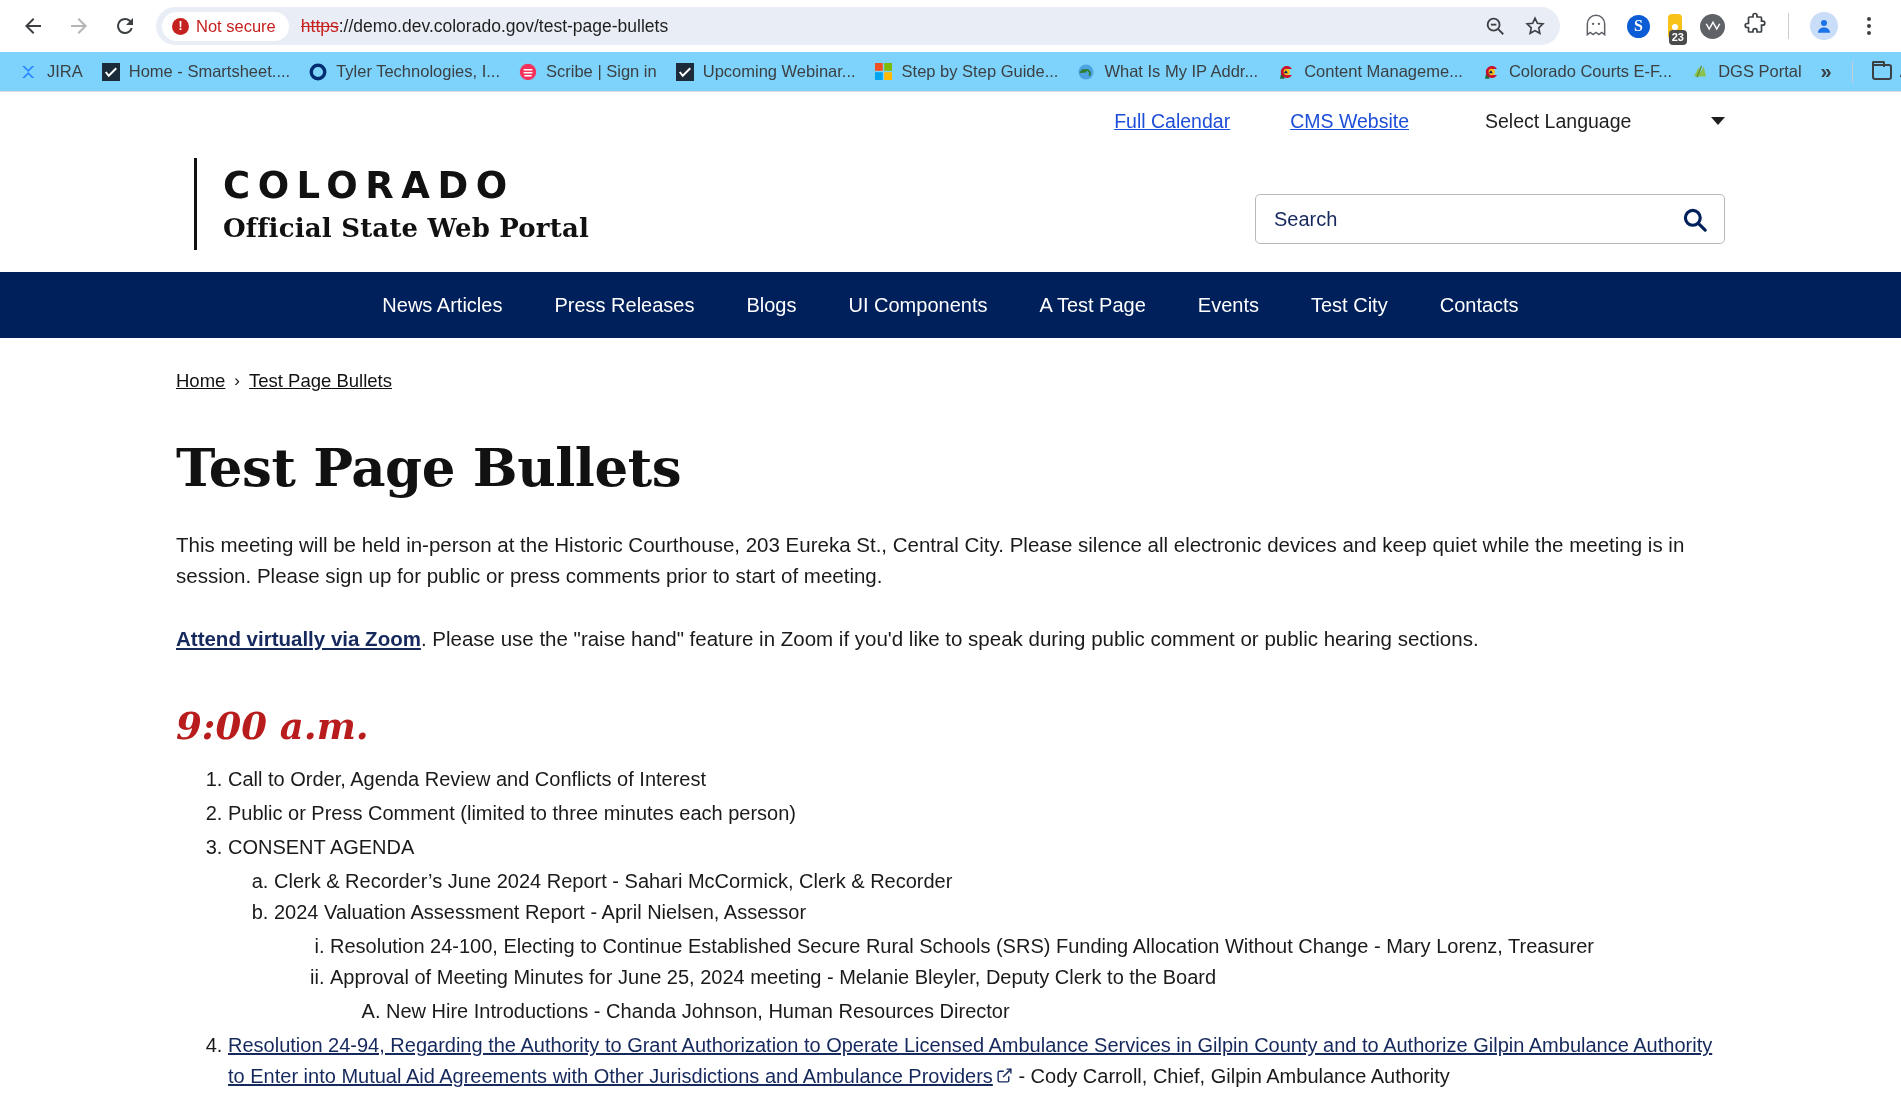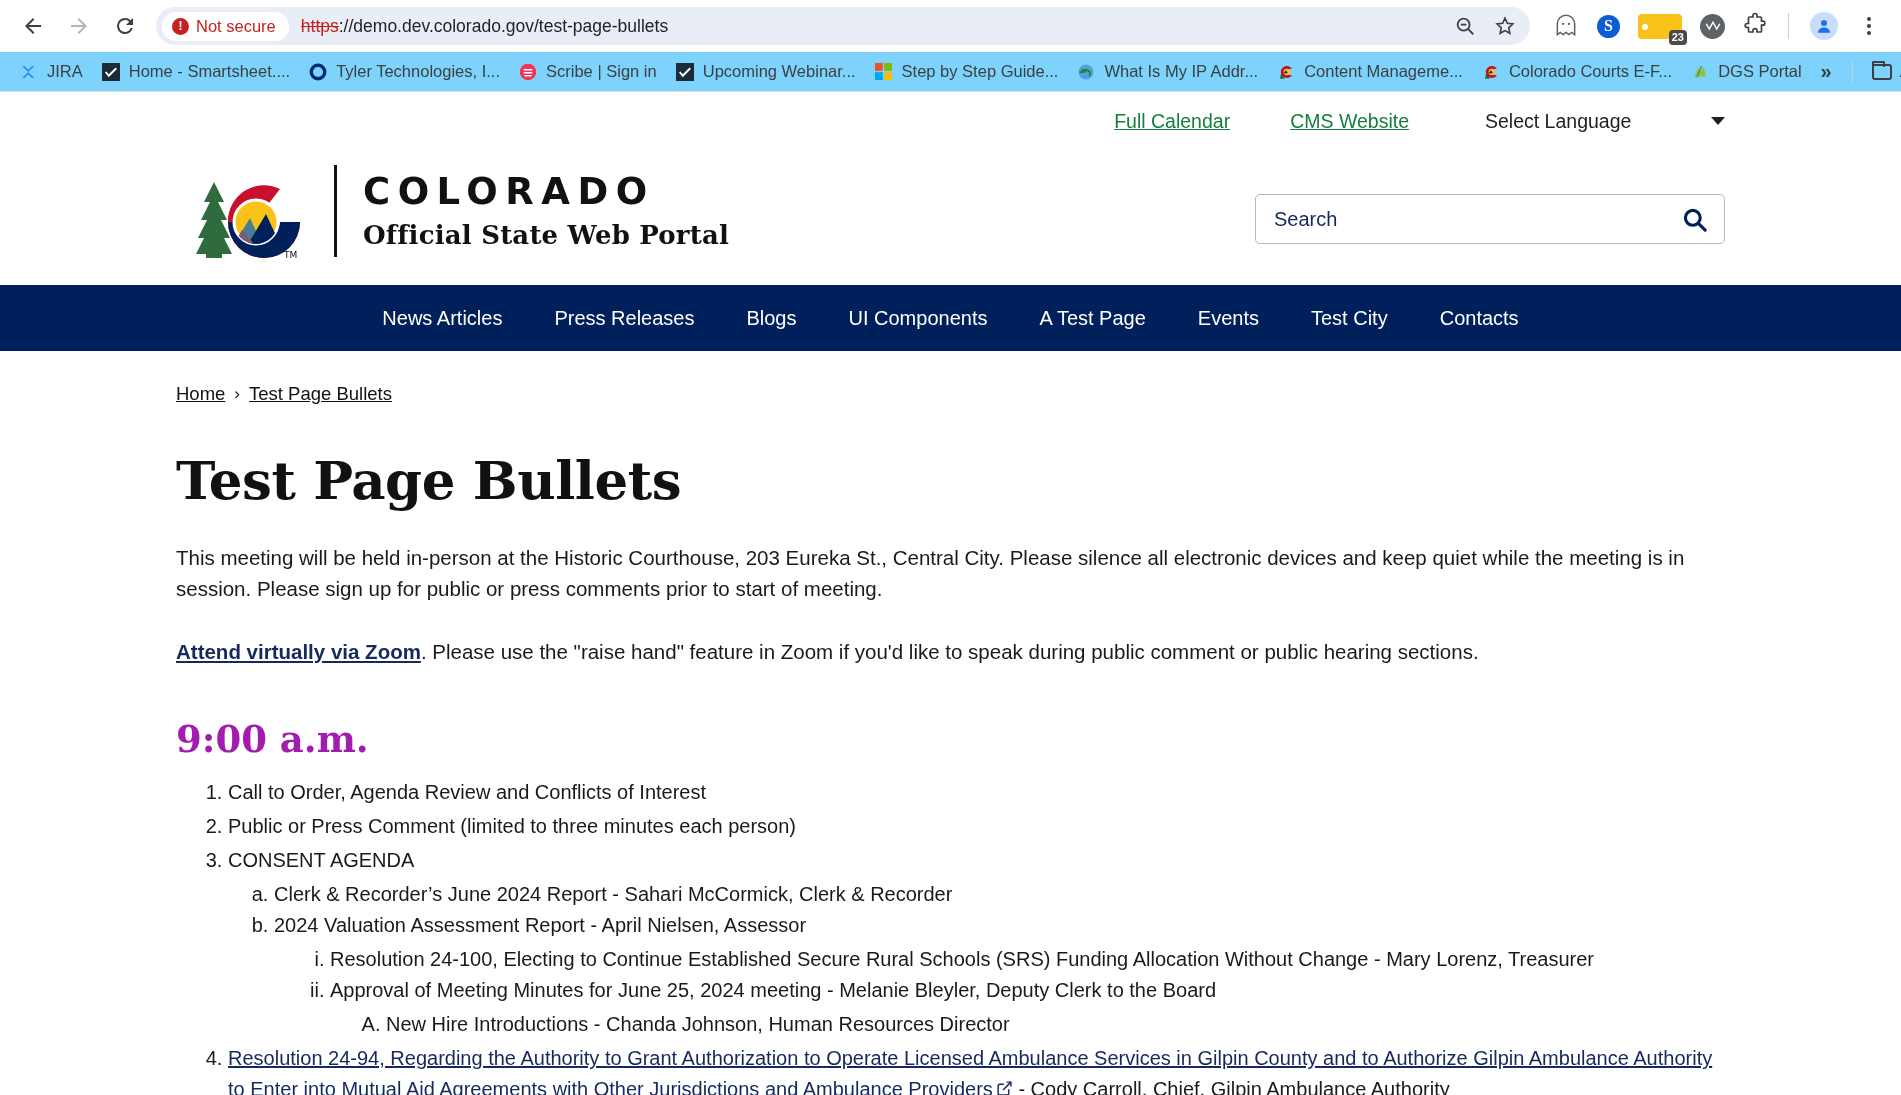--- a/index.html
+++ b/index.html
@@ -110,21 +110,21 @@
     border-radius: 50%;
     background: #0b5cd5;
     color: #fff;
     font-weight: bold;
     font-size: 16px;
     display: flex; align-items: center; justify-content: center;
     font-family: "Liberation Serif", serif;
   }
   .cal-icon {
     position: relative;
-    width: 44px; height: 25px;
+    width: 14px; height: 25px;
   }
   .cal-icon .cal-body {
     position: absolute; inset: 0;
     background: #f9c218;
     border-radius: 4px;
   }
   .cal-icon .cal-hole {
     position: absolute;
     left: 4px; top: 10px;
     width: 6px; height: 6px;
@@ -223,21 +223,21 @@
   .utility-bar {
     height: 58px;
     display: flex;
     align-items: center;
     justify-content: flex-end;
     padding-right: 176px;
     gap: 0;
     font-size: 19.5px;
   }
   .utility-link {
-    color: #15803d;
+    color: #1d4ed8;
     text-decoration: underline;
     margin-left: 60px;
     cursor: pointer;
     white-space: nowrap;
   }
   .lang-select {
     margin-left: 76px;
     display: flex;
     align-items: center;
     gap: 8px;
@@ -365,22 +365,23 @@
     color: #16295d;
     text-decoration: underline;
     cursor: pointer;
     font-weight: bold;
   }
 
   .time-heading {
     font-family: "DejaVu Serif", serif;
     font-weight: bold;
     font-size: 37px;
-    color: #a21caf;
+    color: #b91c1c;
     margin: 50px 0 0 0;
+    font-style: italic;
   }
 
   ol.agenda {
     font-size: 20px;
     color: #1a1a1a;
     line-height: 1.55;
     margin: 16px 0 0 0;
     padding-left: 52px;
   }
   ol.agenda > li { margin: 3px 0; }
@@ -603,45 +604,20 @@
     <a class="utility-link">Full Calendar</a>
     <a class="utility-link">CMS Website</a>
     <div class="lang-select">
       <span>Select Language</span>
       <span class="lang-caret"></span>
     </div>
   </div>
 
   <div class="masthead">
     <div class="logo-wrap">
-      <span class="logo-mark">
-        <svg width="140" height="105" viewBox="0 0 140 105">
-
-          <path d="M30 96 L20 96 L28 80 L22 80 L31 62 L25 62 L34 44 L28 44 L38 24 L48 44 L42 44 L51 62 L45 62 L54 80 L48 80 L56 96 L46 96 L46 100 L30 100 Z" fill="#2f6b3d"></path>
-
-          <path d="M104 31 A36 36 0 0 0 52 64 L73 64 A15 15 0 0 1 90 49 Z" fill="#c8102e"></path>
-          <path d="M52 64 A36 36 0 0 0 104 97 L90 79 A15 15 0 0 1 73 64 Z" fill="#c8102e" opacity="0"></path>
-          <circle cx="88" cy="64" r="36" fill="none"></circle>
-          <path d="M88 28 A36 36 0 1 0 124 64 L104 64 A16 16 0 1 1 88 48 Z" fill="#c8102e"></path>
-          <path d="M88 100 A36 36 0 0 0 124 64 L104 64 A16 16 0 0 1 88 80 Z" fill="#00205b"></path>
-          <path d="M52 64 A36 36 0 0 0 88 100 L88 80 A16 16 0 0 1 72 64 Z" fill="#00205b"></path>
-
-          <circle cx="80" cy="64" r="22" fill="#f9c218" stroke="#ffffff" stroke-width="3"></circle>
-
-          <clipPath id="sunclip">
-              <circle cx="80" cy="64" r="22"></circle>
-            </clipPath>
-          <g clip-path="url(#sunclip)">
-            <path d="M58 86 L74 60 L86 86 Z" fill="#4a7c93"></path>
-            <path d="M72 86 L90 56 L104 86 Z" fill="#00205b"></path>
-            <path d="M58 86 L66 72 L78 86 Z" fill="#7e5a74"></path>
-          </g>
-          <text x="108" y="100" font-family="DejaVu Sans, sans-serif" font-size="9" fill="#111">TM</text>
-        </svg>
-      </span>
       <span class="logo-rule"></span>
       <span class="logo-text-col">
         <span class="logo-colorado">COLORADO</span>
         <span class="logo-sub">Official State Web Portal</span>
       </span>
     </div>
 
     <div class="search-box">
       <input class="search-input" type="text" placeholder="Search" style="">
       <span class="search-btn">

